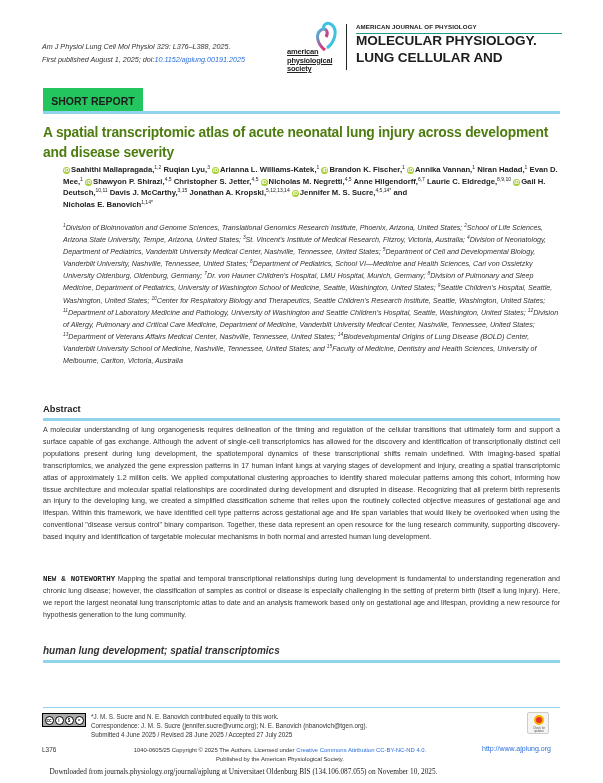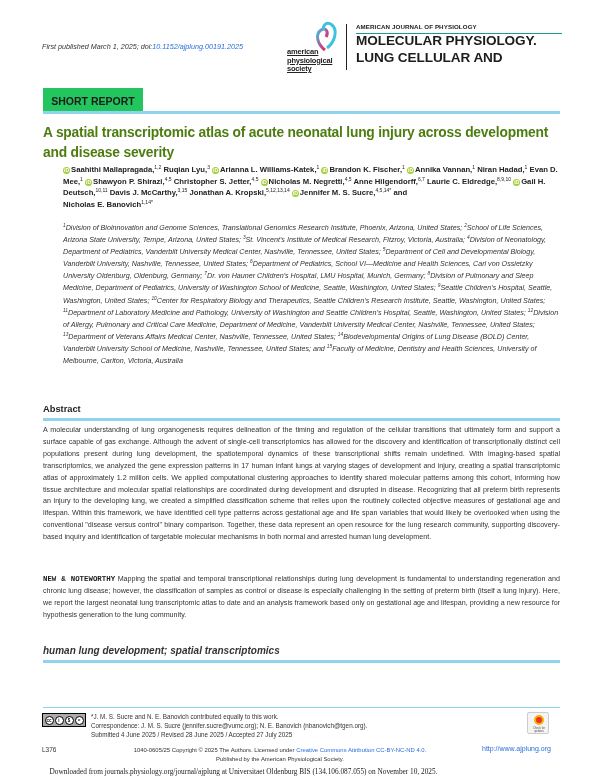--- a/index.html
+++ b/index.html
@@ -61,22 +61,23 @@
   .pagenum { left: 42px; top: 746px; font-size: 6.5px; color: #333; }
   .copyright { left: 90px; top: 746px; width: 380px; font-size: 5.9px; line-height: 9px; color: #333; text-align: center; }
   .copyright .lic { color: #2a6fdb; }
   .site-url { left: 482px; top: 745px; font-size: 7px; color: #2a6fdb; }
   .download { left: 0; top: 767px; width: 487px; text-align: center; font-family: "Liberation Serif", serif; font-size: 7.3px; color: #222; }
 </style>
 </head>
 <body>
 
 <div class="abs citation">
+  <div>Am J Physiol Lung Cell Mol Physiol 329: L376–L388, 2025.</div>
   <div>
-    <span>First published March 1, 2025; doi:</span><span class="doi">10.1152/ajplung.00191.2025</span>
+    <span>First published August 1, 2025; doi:</span><span class="doi">10.1152/ajplung.00191.2025</span>
   </div>
 </div>
 
 <div class="abs aps-logo">
   <svg class="mark" viewBox="0 0 26 32">
     <defs>
       <linearGradient id="g1" x1="0" y1="0" x2="1" y2="1">
         <stop offset="0" stop-color="#3fc1e0"></stop>
         <stop offset="0.6" stop-color="#c2478a"></stop>
         <stop offset="1" stop-color="#e8264f"></stop>

